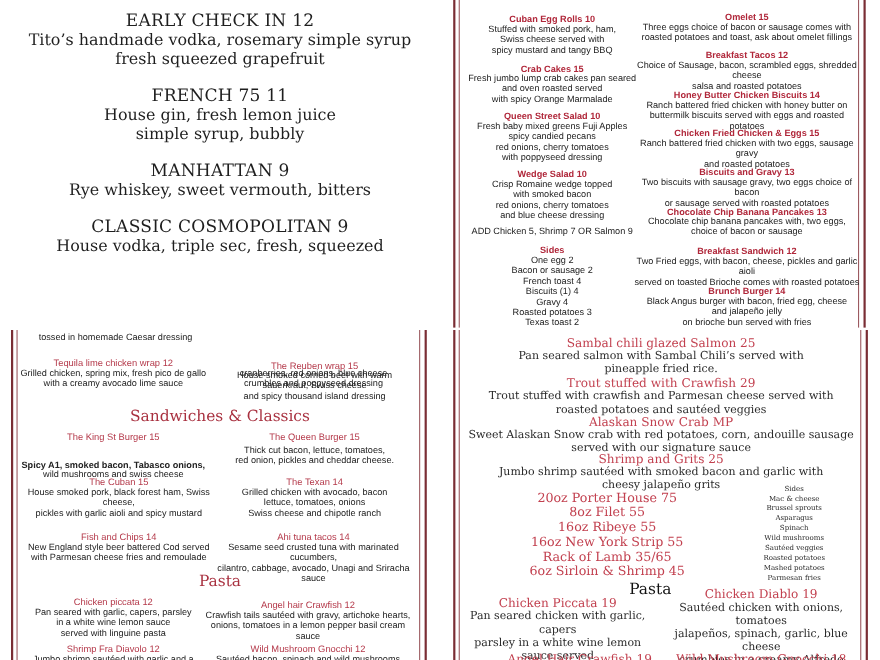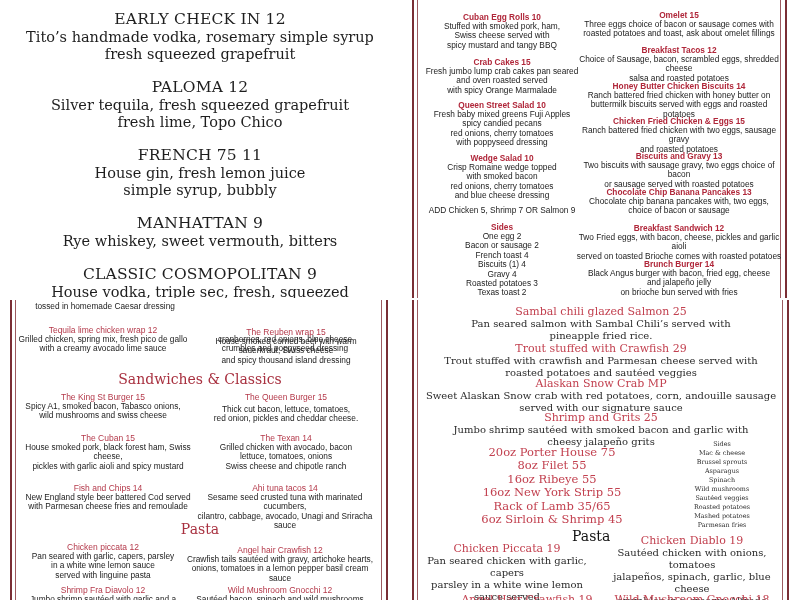--- a/index.html
+++ b/index.html
@@ -41,25 +41,20 @@
 </style>
 </head>
 <body>
 
 <div class="quad q1">
   <div class="cocktails">
     <div class="cocktail">
       <div class="name">EARLY CHECK IN 12</div>
       <div class="desc">Tito’s handmade vodka, rosemary simple syrup</div>
       <div class="desc">fresh squeezed grapefruit</div>
-    </div>
-    <div class="cocktail">
-      <div class="name">PALOMA 12</div>
-      <div class="desc">Silver tequila, fresh squeezed grapefruit</div>
-      <div class="desc">fresh lime, Topo Chico</div>
     </div>
     <div class="cocktail">
       <div class="name">FRENCH 75 11</div>
       <div class="desc">House gin, fresh lemon juice</div>
       <div class="desc">simple syrup, bubbly</div>
     </div>
     <div class="cocktail">
       <div class="name">MANHATTAN 9</div>
       <div class="desc">Rye whiskey, sweet vermouth, bitters</div>
     </div>
@@ -184,21 +179,21 @@
     <div class="t">The Reuben wrap 15</div>
     <div class="d">House smoked corned beef with warm</div>
     <div class="d">sauerkraut, Swiss cheese</div>
     <div class="d">and spicy thousand island dressing</div>
   </div>
 
   <div class="section-title" style="top:71px;">Sandwiches &amp; Classics</div>
 
   <div class="item" style="left:18px; top:92px; width:170px;">
     <div class="t">The King St Burger 15</div>
-    <div class="d" style="margin-top:0;">Spicy A1, smoked bacon, Tabasco onions,</div>
+    <div class="d" style="margin-top:16px;font-weight:bold;">Spicy A1, smoked bacon, Tabasco onions,</div>
     <div class="d">wild mushrooms and swiss cheese</div>
   </div>
   <div class="item" style="left:196px; top:92px; width:180px;">
     <div class="t">The Queen Burger 15</div>
     <div class="d" style="margin-top:3px;">Thick cut bacon, lettuce, tomatoes,</div>
     <div class="d">red onion, pickles and cheddar cheese.</div>
   </div>
   <div class="item" style="left:18px; top:133px; width:180px;">
     <div class="t">The Cuban 15</div>
     <div class="d">House smoked pork, black forest ham, Swiss cheese,</div>

